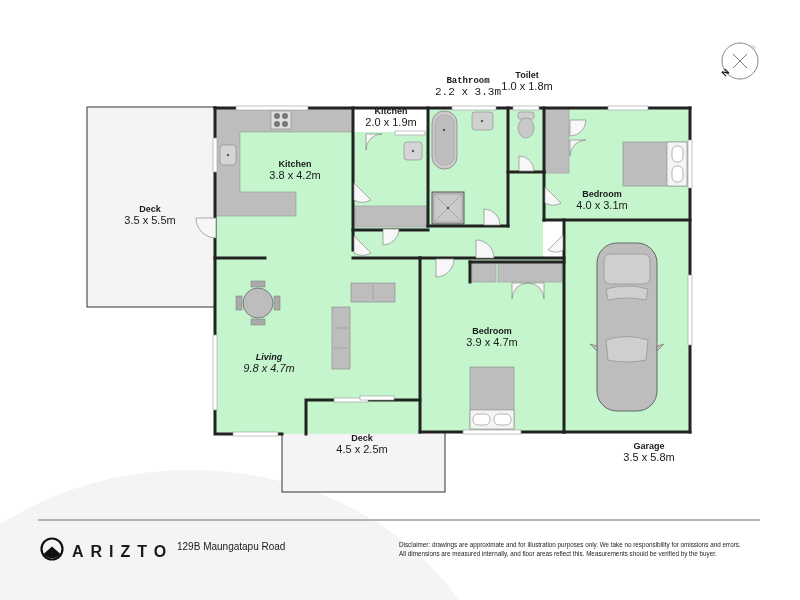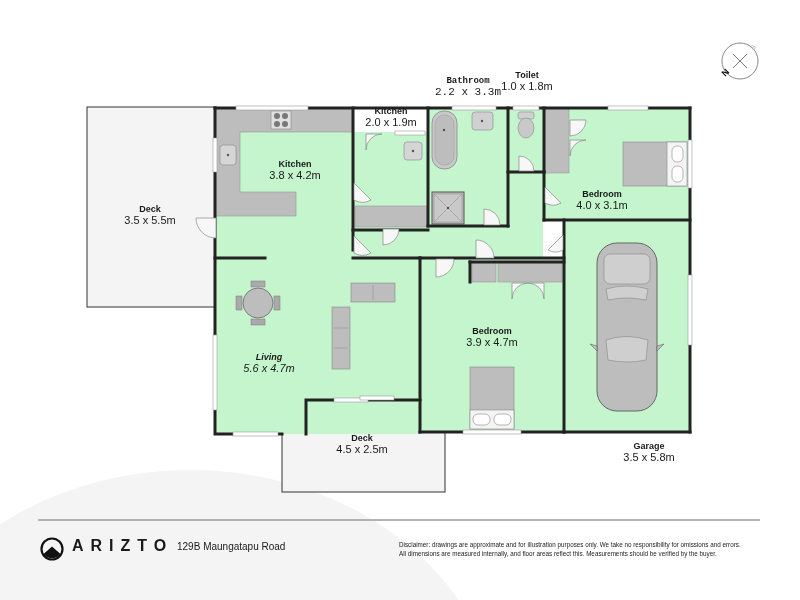--- a/index.html
+++ b/index.html
@@ -3,21 +3,21 @@
 <meta charset="utf-8">
 <style>
   html, body { margin:0; padding:0; }
   body { width:800px; height:600px; background:#ffffff; position:relative; overflow:hidden; font-family:"Liberation Sans", sans-serif; color:#1a1a1a; }
   .bg-arc { position:absolute; left:-120px; top:470px; width:620px; height:520px; border-radius:50%; background:#f4f4f4; z-index:0; }
   svg.plan { position:absolute; left:0; top:0; z-index:1; }
   .lbl { position:absolute; text-align:center; transform:translateX(-50%); z-index:2; line-height:11px; white-space:nowrap; }
   .lbl .name { font-weight:bold; font-size:9px; display:block; }
   .lbl .dim { font-size:11px; display:block; }
   .footer-line { position:absolute; left:38px; top:519px; width:722px; height:2px; background:#b3b3b3; z-index:2; }
-  .logo { position:absolute; left:40px; top:537px; display:flex; align-items:flex-start; z-index:2; }
+  .logo { position:absolute; left:40px; top:537px; display:flex; align-items:flex-end; z-index:2; }
   .logo-text { font-size:16px; letter-spacing:7px; font-weight:bold; margin-left:8px; }
   .address { position:absolute; left:177px; top:541px; font-size:10px; z-index:2; }
   .disclaimer { position:absolute; left:399px; top:540px; font-size:6.3px; line-height:9px; color:#222; z-index:2; width:370px; }
   .compass { position:absolute; left:718px; top:40px; z-index:2; }
 </style>
 </head>
 <body>
 
 <div class="bg-arc"></div>
 
@@ -211,21 +211,21 @@
 <div class="lbl" style="left:527px; top:50px;margin-top:20px;">
   <span class="name">Toilet</span>
   <span class="dim">1.0 x 1.8m</span>
 </div>
 <div class="lbl" style="left:602px; top:189px;">
   <span class="name">Bedroom</span>
   <span class="dim">4.0 x 3.1m</span>
 </div>
 <div class="lbl" style="left:269px; top:352px;font-style:italic;">
   <span class="name">Living</span>
-  <span class="dim">5.6 x 4.7m</span>
+  <span class="dim">9.8 x 4.7m</span>
 </div>
 <div class="lbl" style="left:492px; top:326px;">
   <span class="name">Bedroom</span>
   <span class="dim">3.9 x 4.7m</span>
 </div>
 <div class="lbl" style="left:649px; top:441px;">
   <span class="name">Garage</span>
   <span class="dim">3.5 x 5.8m</span>
 </div>
 <div class="lbl" style="left:362px; top:433px;">

